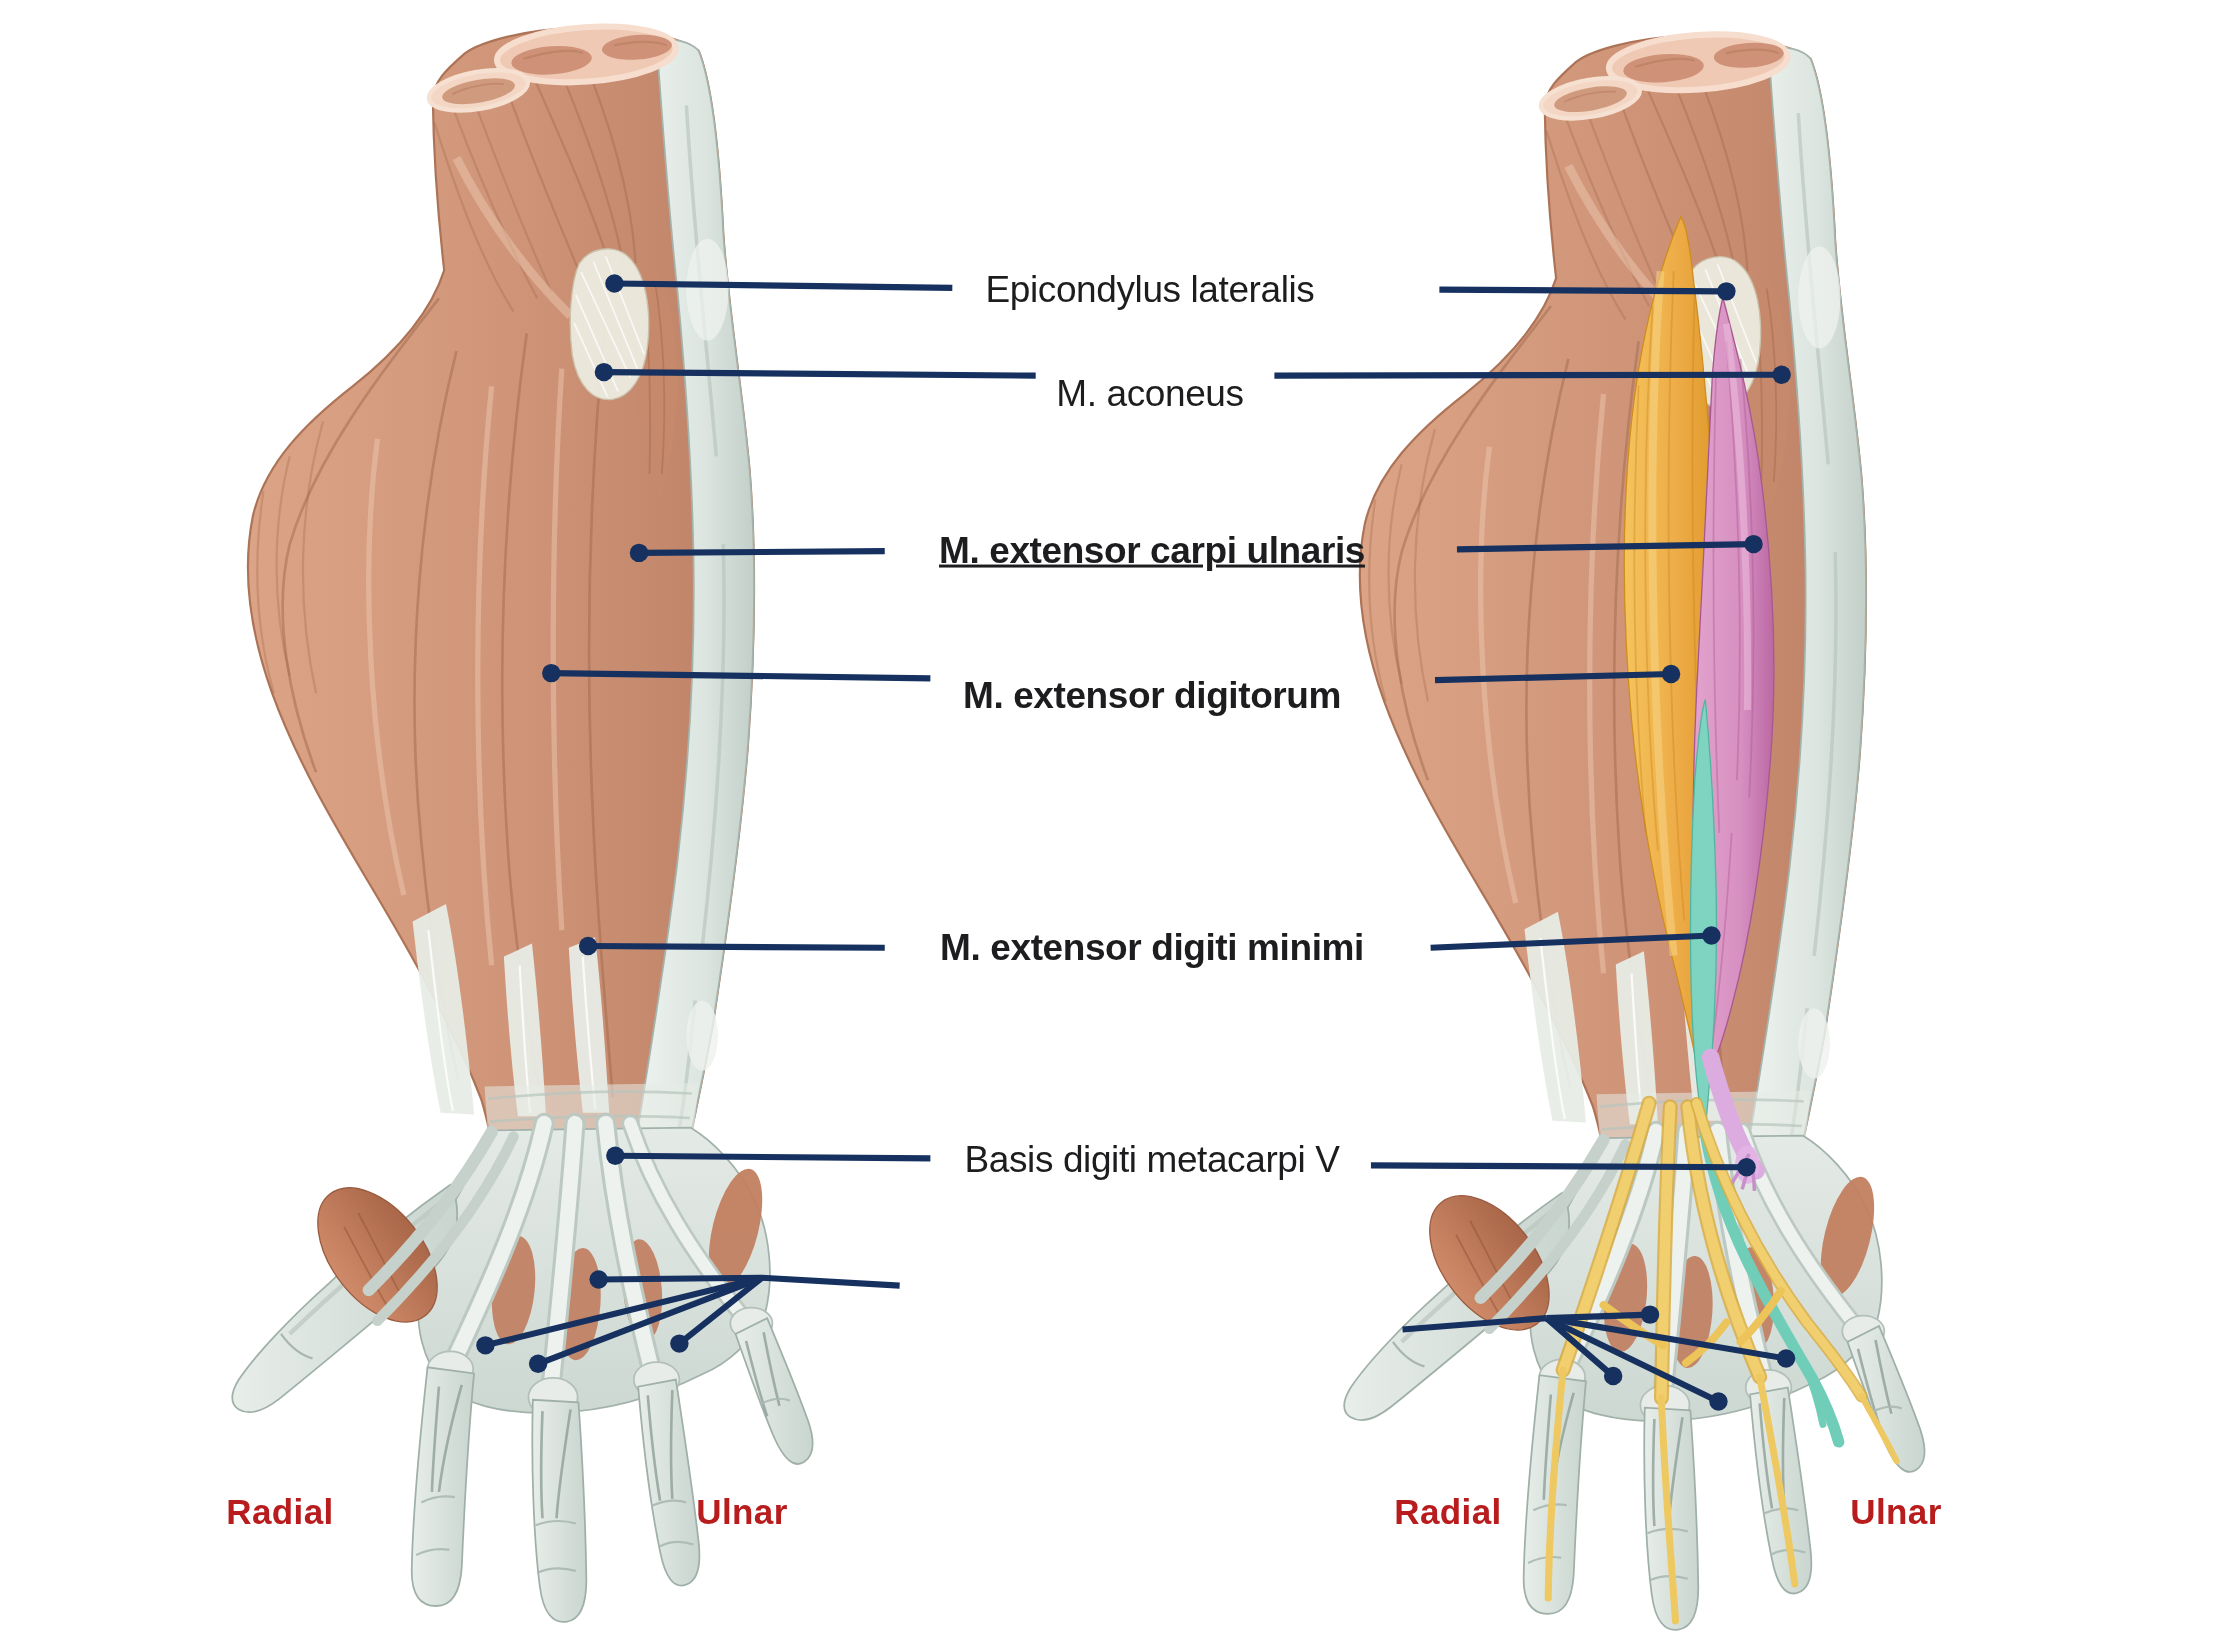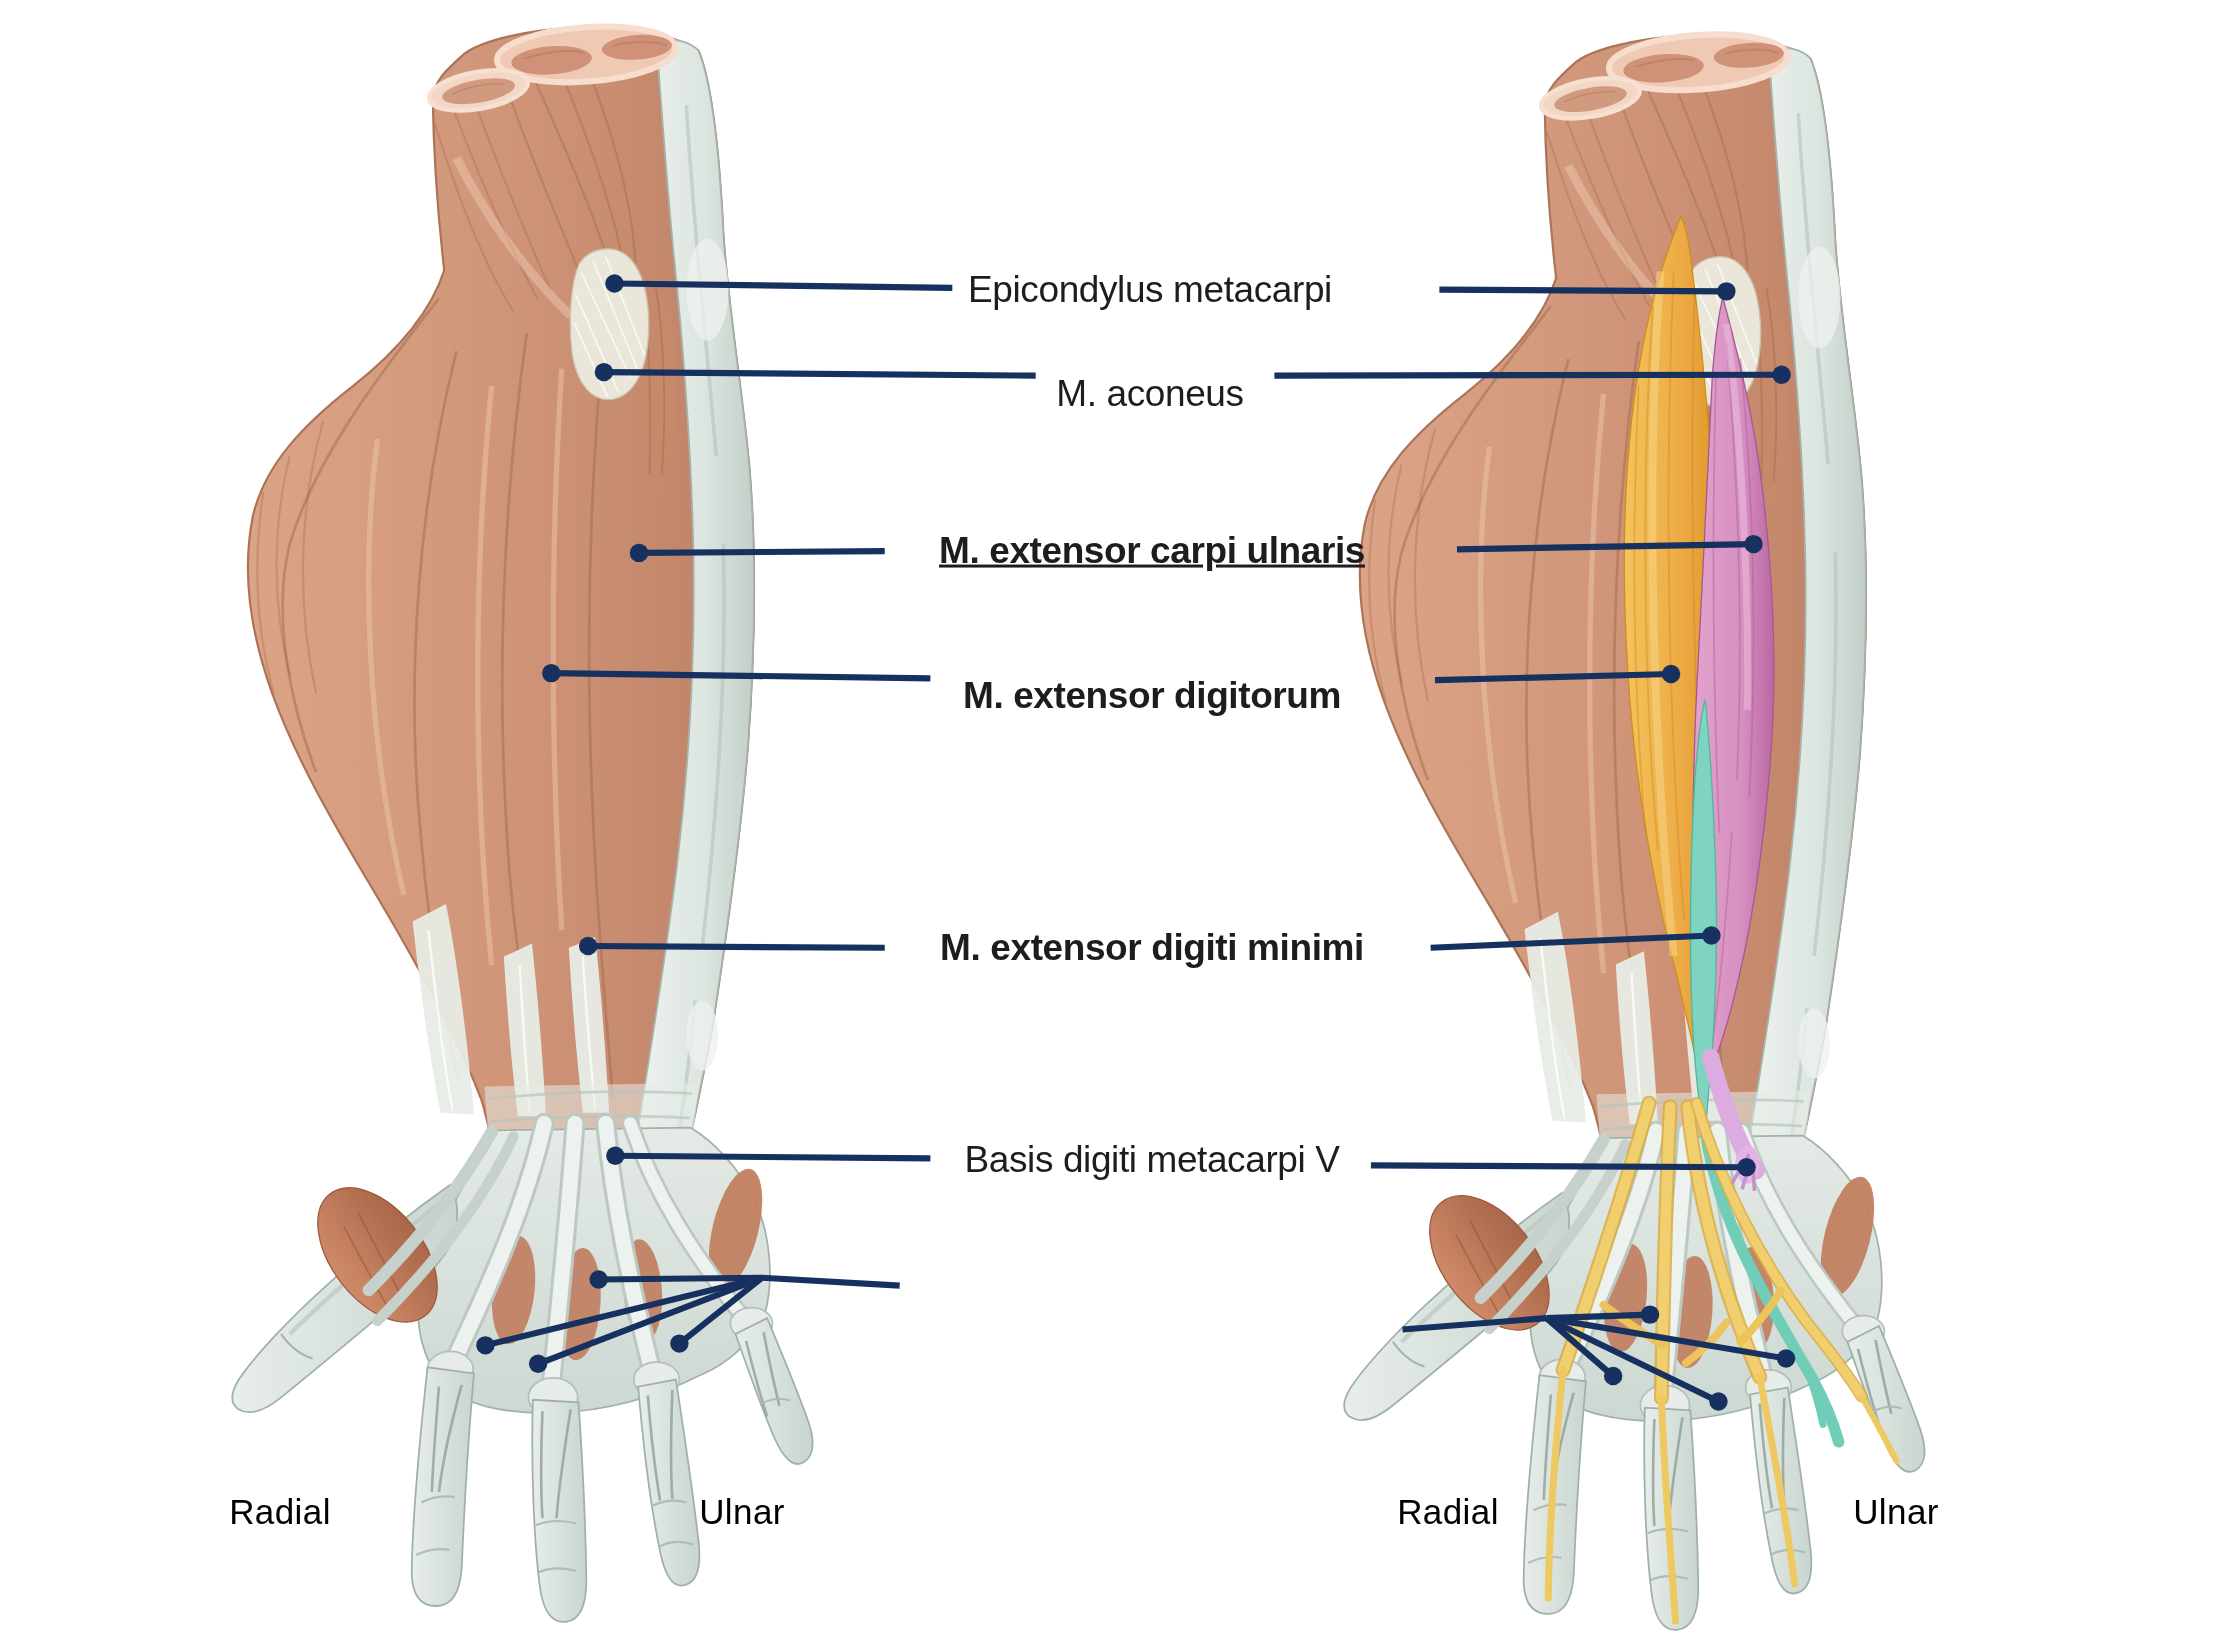--- a/index.html
+++ b/index.html
@@ -2,22 +2,22 @@
 <html style="font-size:14px"><head>
 <meta charset="utf-8">
 <style>
   html,body{margin:0;padding:0;background:#fff;}
   #stage{position:relative;width:2232px;height:1649px;background:#ffffff;overflow:hidden;
          font-family:"Liberation Sans", sans-serif;}
   #art{position:absolute;left:0;top:0;}
   .label{position:absolute;transform:translate(-50%,-50%);font-size:37px;font-weight:400;
          color:#1d1d1f;white-space:nowrap;text-align:center;line-height:1.16;letter-spacing:-0.4px;}
   .label.bold{font-weight:700;}
-  .side-label{position:absolute;transform:translate(-50%,-50%);font-size:35px;font-weight:400;
-         color:#000000;letter-spacing:0.4px;white-space:nowrap;}
+  .side-label{position:absolute;transform:translate(-50%,-50%);font-size:35px;font-weight:700;
+         color:#b91c1c;letter-spacing:0.4px;white-space:nowrap;}
 </style>
 </head>
 <body>
 
 <div id="stage">
 
 <svg id="art" width="2232" height="1649" viewBox="0 0 2543 1879">
   <defs>
     <linearGradient id="gSkin" x1="0" y1="0" x2="1" y2="0">
       <stop offset="0" stop-color="#dca486"></stop>
@@ -258,21 +258,21 @@
         <line x1="1762" y1="1502" x2="1838" y2="1568" stroke="#16315F" stroke-width="7"></line>
         <circle cx="1838" cy="1568" r="10.5" fill="#16315F"></circle>
         <line x1="1762" y1="1502" x2="1958" y2="1597" stroke="#16315F" stroke-width="7"></line>
         <circle cx="1958" cy="1597" r="10.5" fill="#16315F"></circle>
         <line x1="1762" y1="1502" x2="2035" y2="1548" stroke="#16315F" stroke-width="7"></line>
         <circle cx="2035" cy="1548" r="10.5" fill="#16315F"></circle>
       </g>
 </svg>
 
 <div>
-  <div class="label" style="left: 1150px; top: 290px;"><span>Epicondylus metacarpi</span></div>
+  <div class="label" style="left: 1150px; top: 290px;"><span>Epicondylus lateralis</span></div>
   <div class="label" style="left: 1150px; top: 394px;"><span>M. aconeus</span></div>
   <div class="label bold" style="left: 1152px; top: 551px; text-decoration: underline;"><span>M. extensor carpi ulnaris</span></div>
   <div class="label bold" style="left: 1152px; top: 680px; margin-top: 16px;"><span>M. extensor digitorum</span></div>
   <div class="label bold" style="left: 1152px; top: 948px;"><span>M. extensor digiti minimi</span></div>
   <div class="label" style="left: 1152px; top: 1160px;"><span>Basis digiti metacarpi V</span></div>
   <div class="label" style="left: 1152px; top: 1289px;">
   </div>
 </div>
 
 <div>

